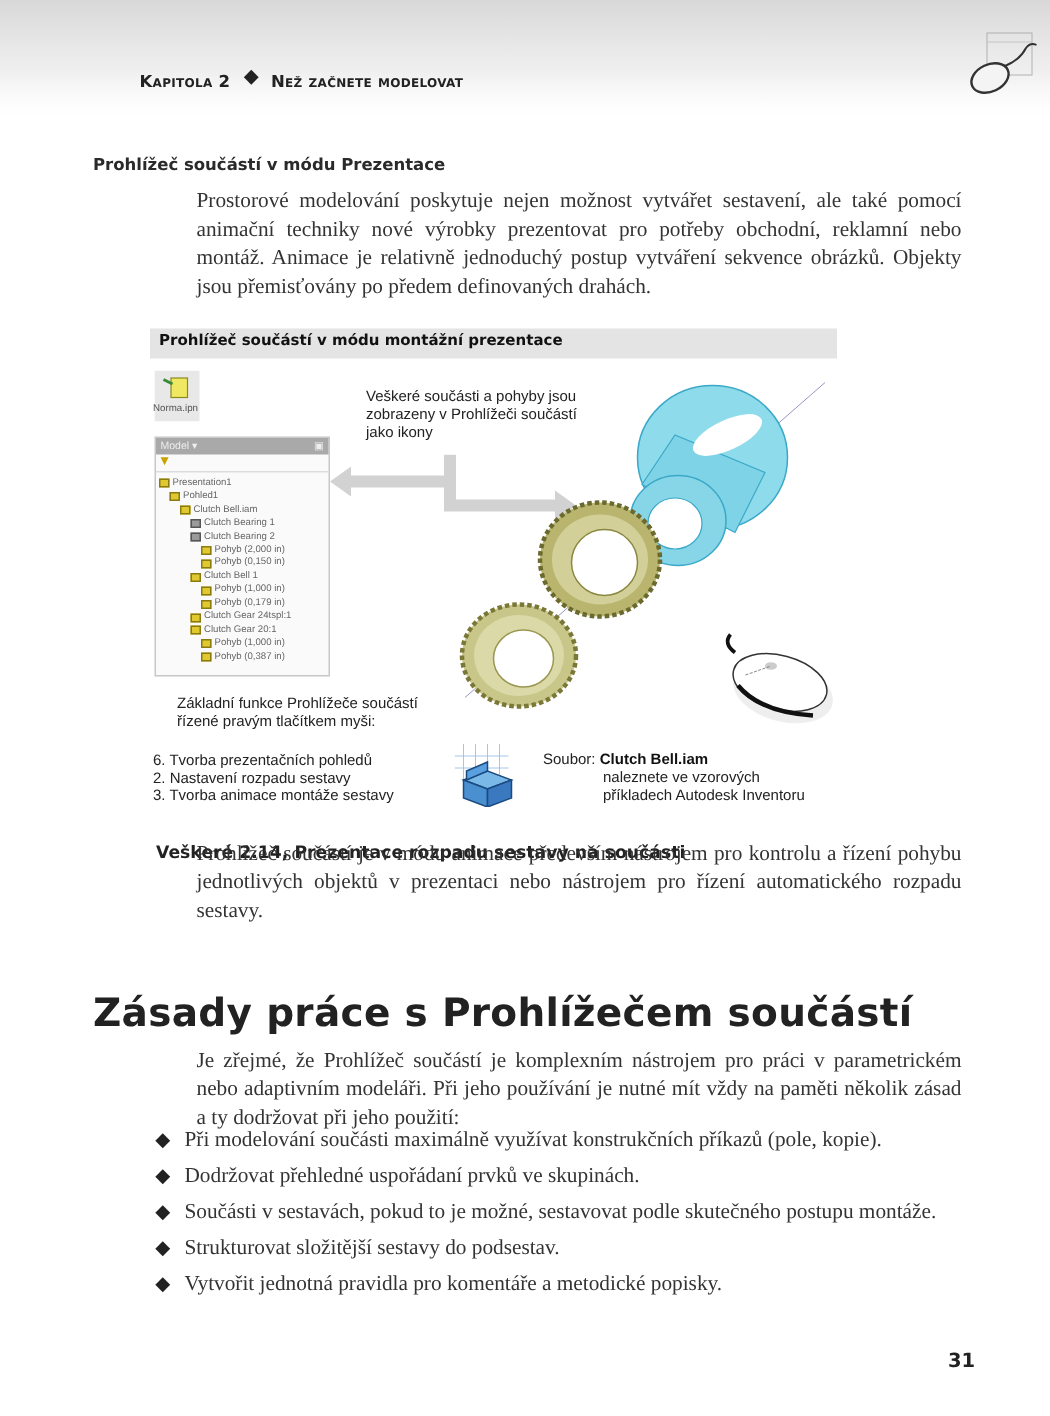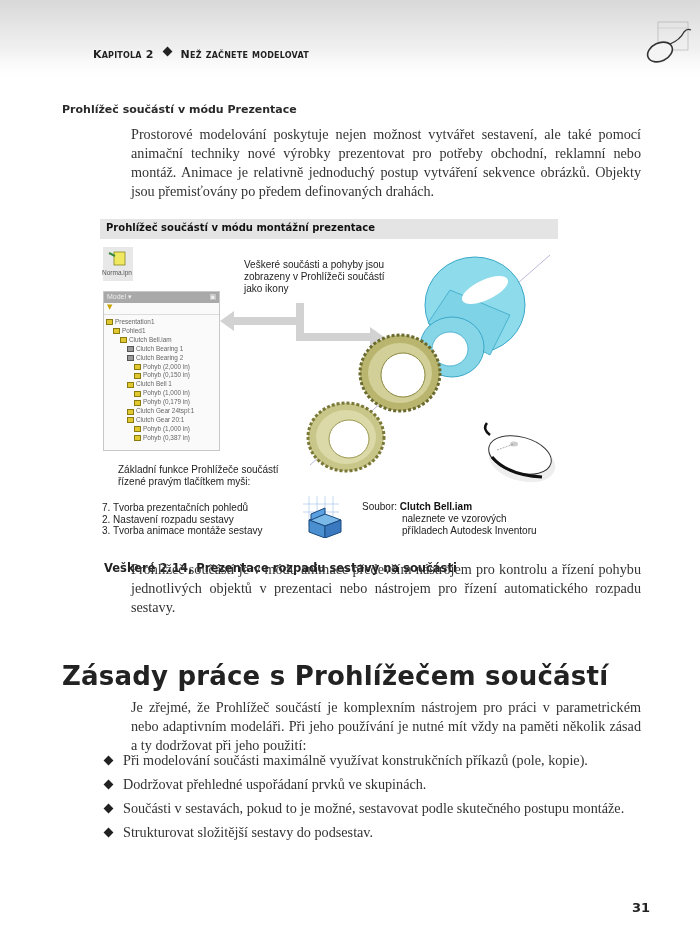--- a/index.html
+++ b/index.html
@@ -172,21 +172,21 @@
     <path d="M18 20 Q10 14 15 8" fill="none" stroke="#111" stroke-width="2.5"></path>
     <ellipse cx="50" cy="46" rx="34" ry="20" fill="#eee" transform="rotate(15 50 46)"></ellipse>
     <ellipse cx="48" cy="40" rx="32" ry="18" fill="#fff" stroke="#333" stroke-width="1" transform="rotate(15 48 40)"></ellipse>
     <path d="M20 42 Q35 60 70 62" fill="none" stroke="#111" stroke-width="3"></path>
     <ellipse cx="42" cy="29" rx="4" ry="2.5" fill="#ccc"></ellipse>
     <line x1="25" y1="35" x2="42" y2="29" stroke="#777" stroke-width="0.6" stroke-dasharray="2 1"></line>
   </svg>
 
   <div class="fig-text basics" style="width:190px;">Základní funkce Prohlížeče součástí řízené pravým tlačítkem myši:</div>
   <div class="fig-text" style="left:2px; top:283px; line-height:11.5px;">
-    <div>7. Tvorba prezentačních pohledů</div>
+    <div>6. Tvorba prezentačních pohledů</div>
     <div>2. Nastavení rozpadu sestavy</div>
     <div>3. Tvorba animace montáže sestavy</div>
   </div>
 
   <svg style="position:absolute; left:203px; top:277px;" width="44" height="42" viewBox="0 0 44 42">
     <g stroke="#9ac0e8" stroke-width="0.6">
       <line x1="6" y1="0" x2="6" y2="30"></line>
         <line x1="14" y1="0" x2="14" y2="30"></line>
         <line x1="22" y1="0" x2="22" y2="30"></line>
         <line x1="30" y1="0" x2="30" y2="30"></line>
@@ -213,15 +213,16 @@
 <p class="para" style="top:560px;">Prohlížeč součástí je v módu animace především nástrojem pro kontrolu a řízení pohybu jednotlivých objektů v prezentaci nebo nástrojem pro řízení automatického rozpadu sestavy.</p>
 
 <h1 class="big">Zásady práce s Prohlížečem součástí</h1>
 <p class="para" style="top:698px;">Je zřejmé, že Prohlížeč součástí je komplexním nástrojem pro práci v parametrickém nebo adaptivním modeláři. Při jeho používání je nutné mít vždy na paměti několik zásad a ty dodržovat při jeho použití:</p>
 
 <ul class="bullets">
   <li><span class="bd"></span><span>Při modelování součásti maximálně využívat konstrukčních příkazů (pole, kopie).</span></li>
   <li><span class="bd"></span><span>Dodržovat přehledné uspořádaní prvků ve skupinách.</span></li>
   <li><span class="bd"></span><span>Součásti v sestavách, pokud to je možné, sestavovat podle skutečného postupu montáže.</span></li>
   <li><span class="bd"></span><span>Strukturovat složitější sestavy do podsestav.</span></li>
+  <li><span class="bd"></span><span>Vytvořit jednotná pravidla pro komentáře a metodické popisky.</span></li>
 </ul>
 
 <div class="page-num">31</div>
 
 </body></html>

